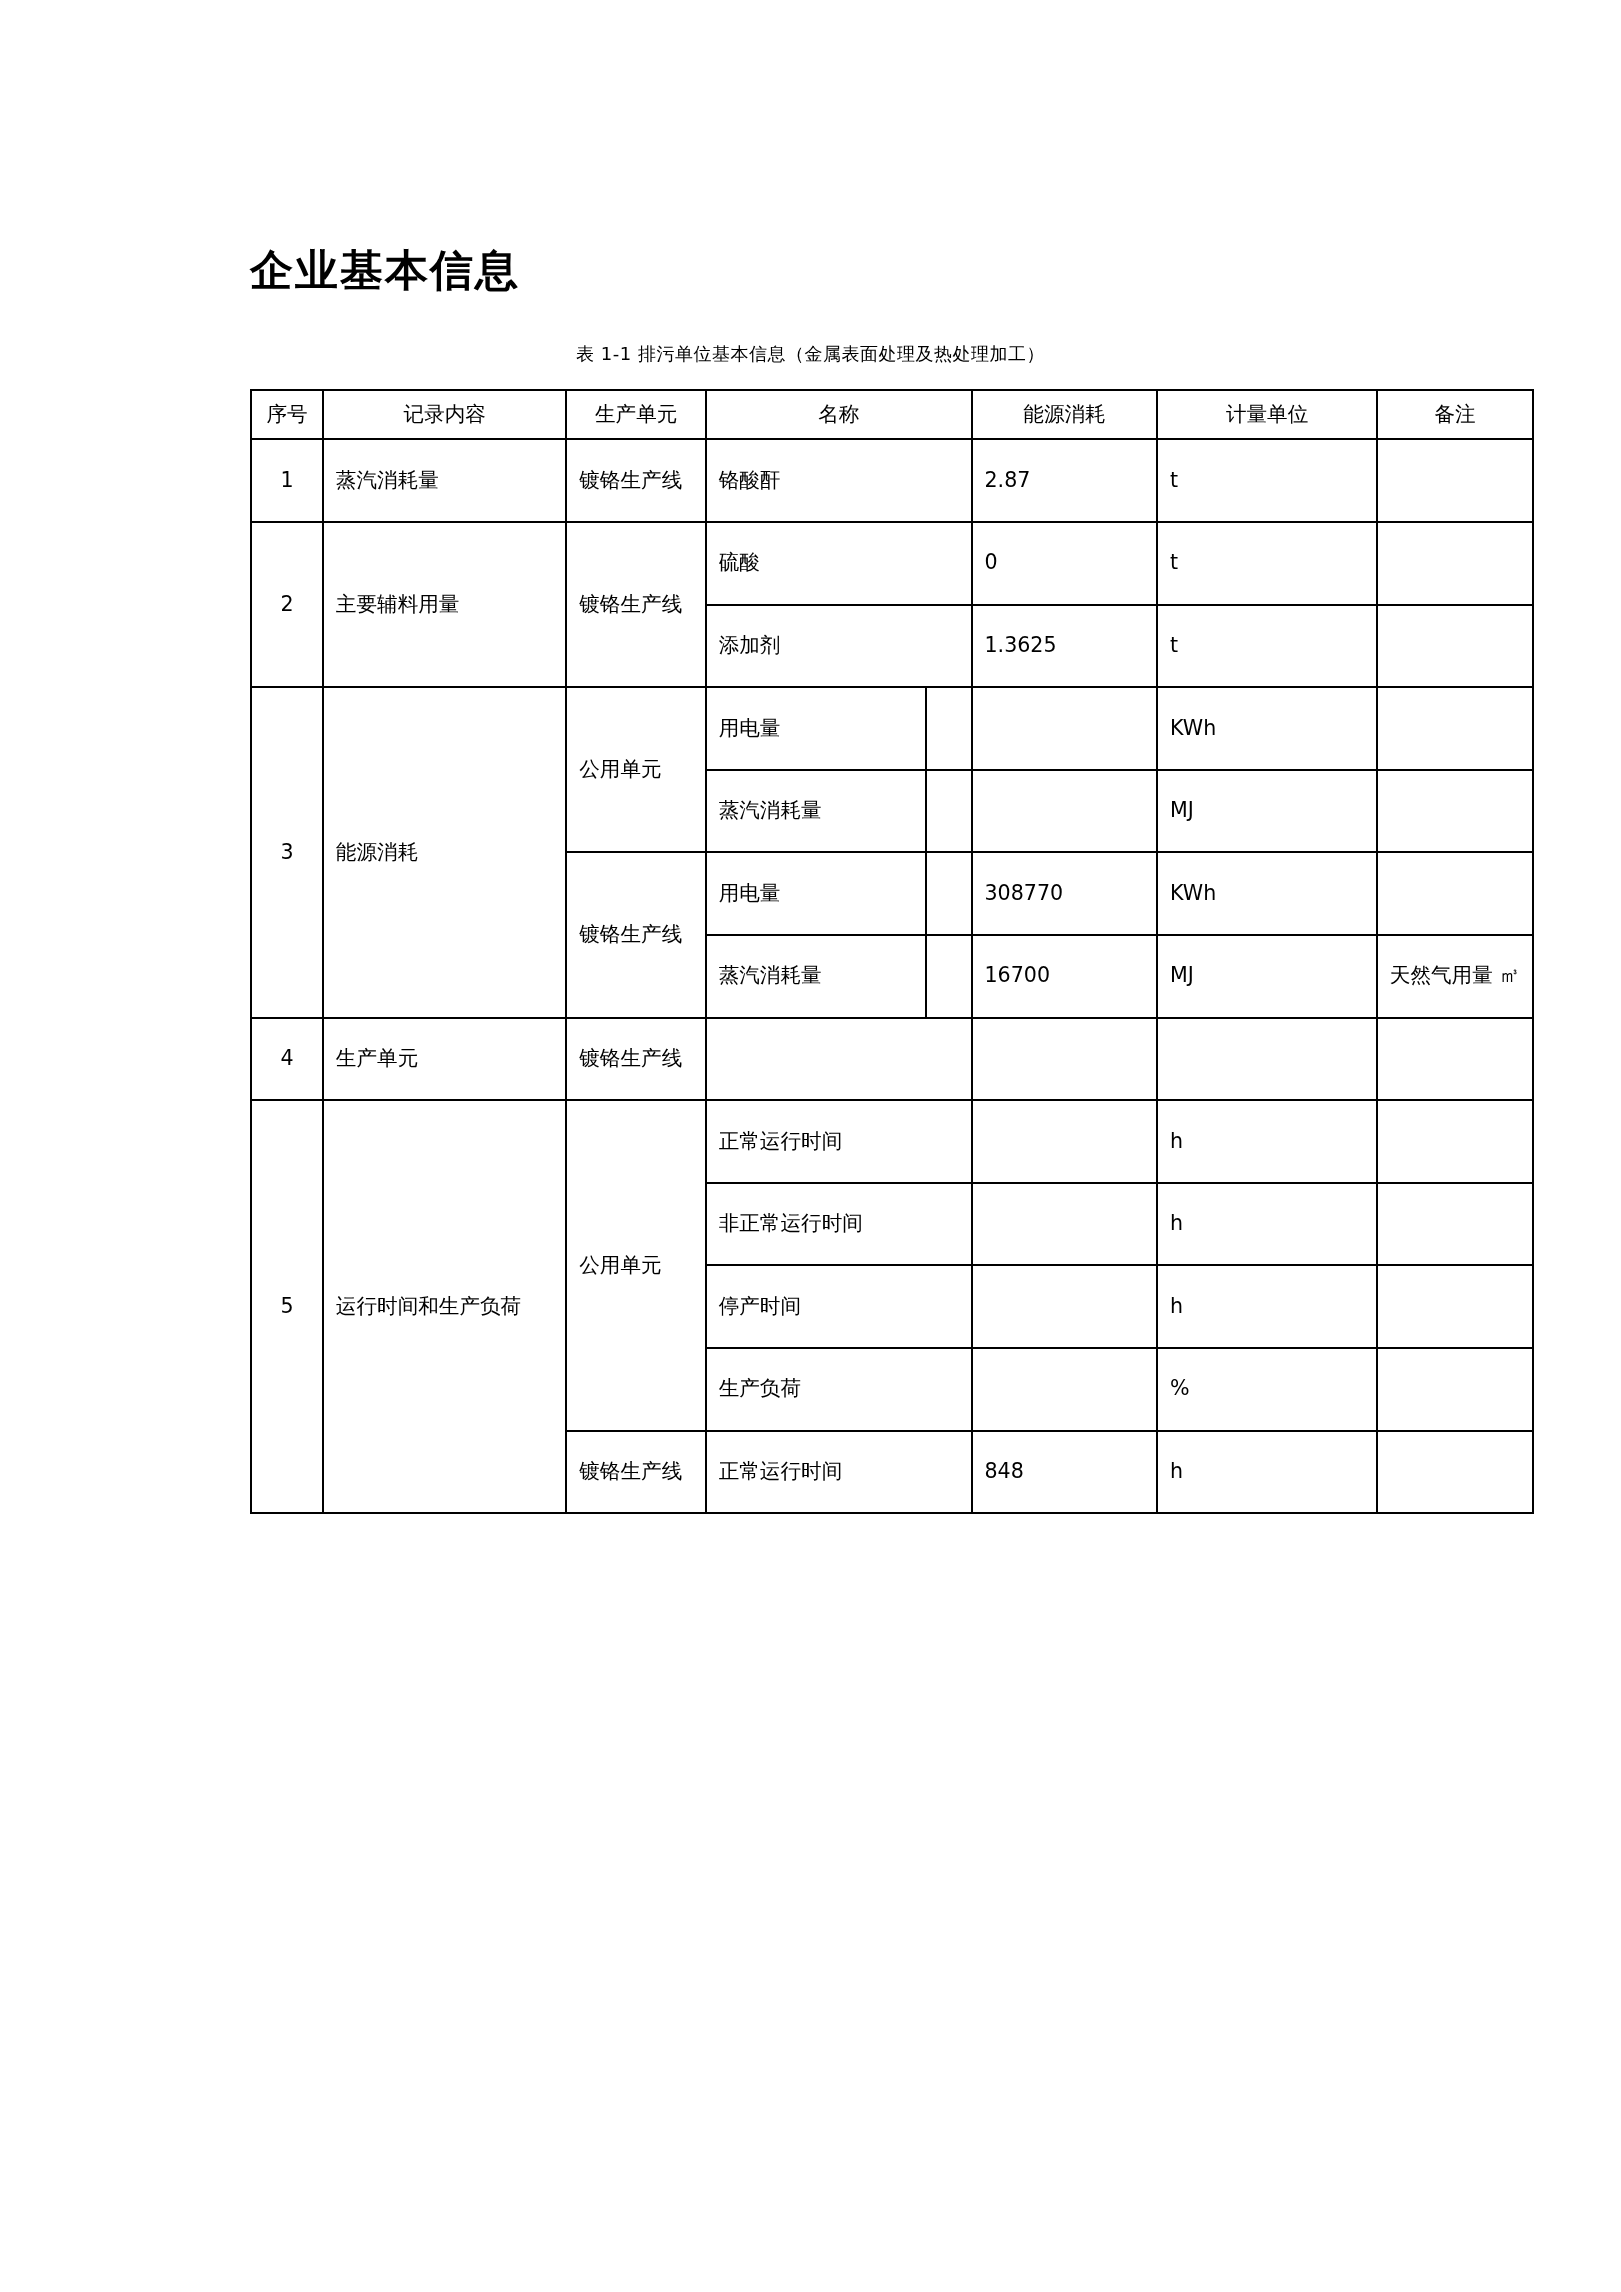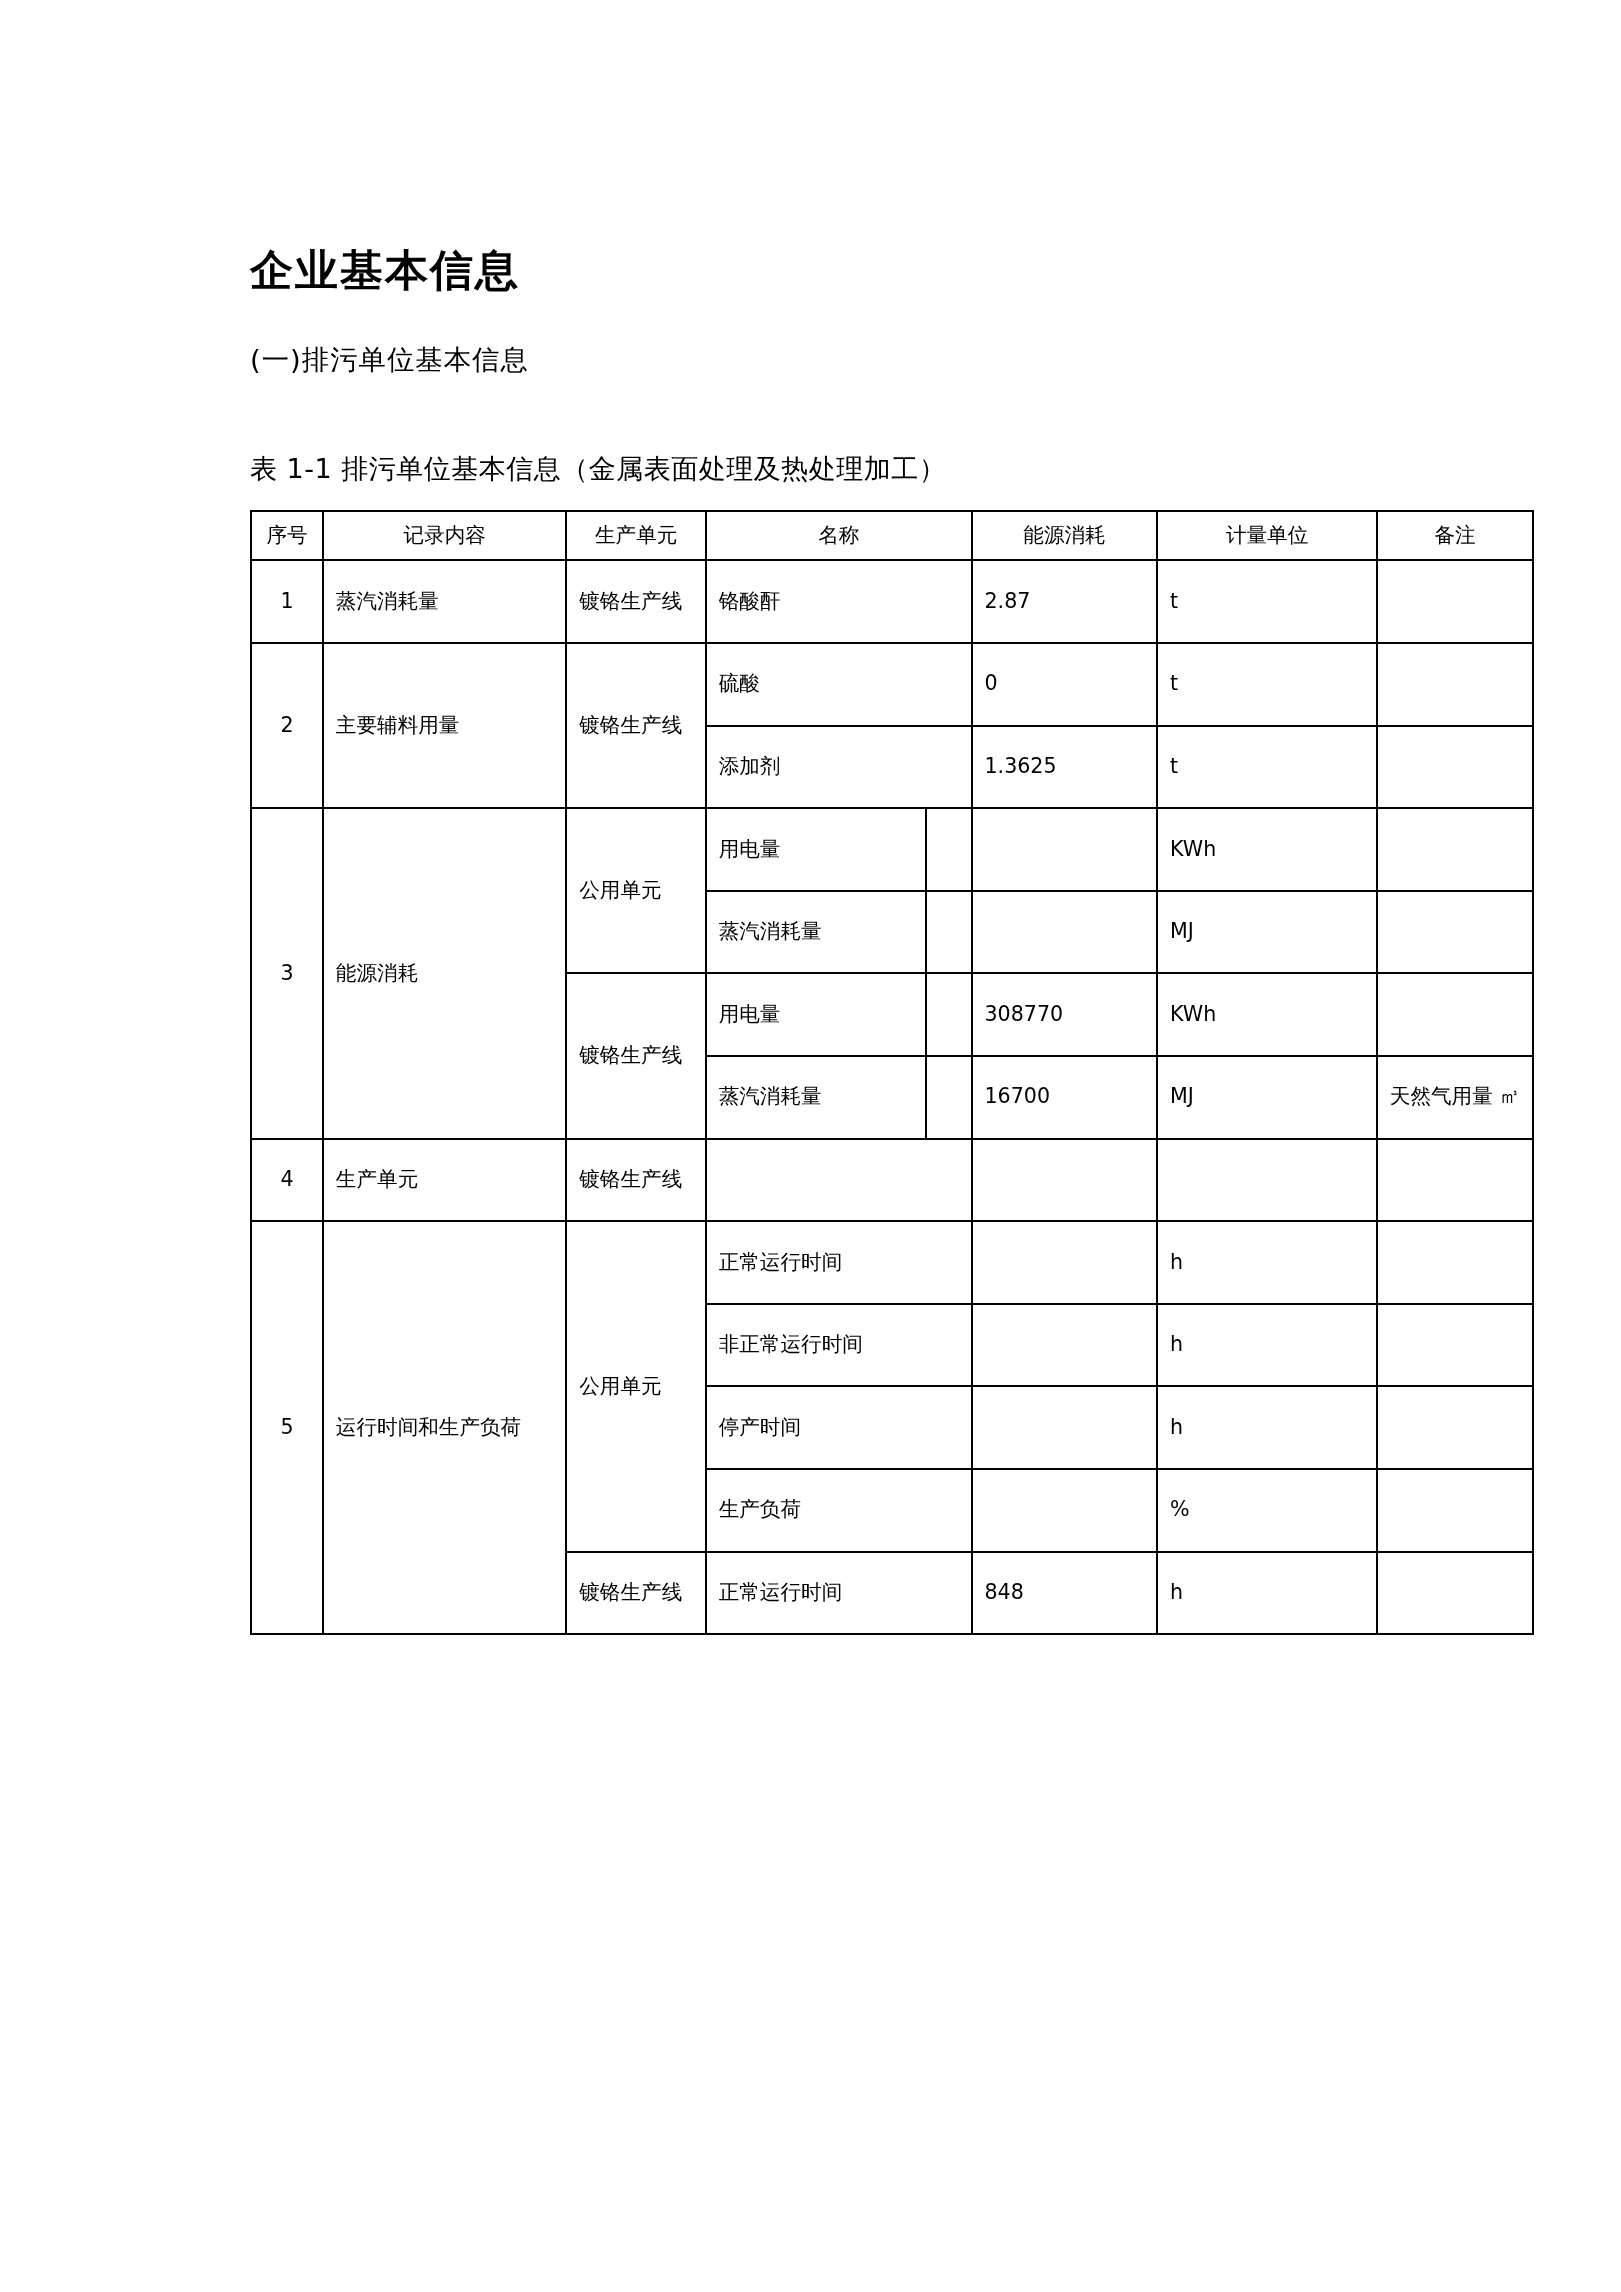--- a/index.html
+++ b/index.html
@@ -32,23 +32,24 @@
   }
   .section-heading {
     font-family: "DejaVu Sans", sans-serif;
     font-size: 27.4px;
     font-weight: normal;
     margin: 0 0 73px 0;
     letter-spacing: 1px;
   }
   .table-caption {
     font-family: "DejaVu Sans", sans-serif;
-    font-size: 27px;
+    font-size: 18px;
     margin: 0 0 23.5px 0;
     letter-spacing: 0.5px;
+    text-align: center;
   }
   table.main {
     border-collapse: collapse;
     width: 1284px;
     table-layout: fixed;
   }
   table.main td, table.main th {
     border: 2px solid #000000;
     font-family: "DejaVu Sans", sans-serif;
     font-size: 20.6px;
@@ -74,21 +75,20 @@
   .hdr-note { width: 132px; }
   .rowtall td { height: 61px; }
 </style>
 </head>
 <body>
 
 <div class="page">
 
   <h1 class="doc-title">企业基本信息</h1>
 
-  <div class="section-heading">(一)排污单位基本信息</div>
 
   <div class="table-caption">表 1-1 排污单位基本信息（金属表面处理及热处理加工）</div>
 
   <table class="main">
     <colgroup>
       <col class="hdr-seq">
       <col class="hdr-content">
       <col class="hdr-unit">
       <col class="hdr-name">
       <col style="width:39px">

